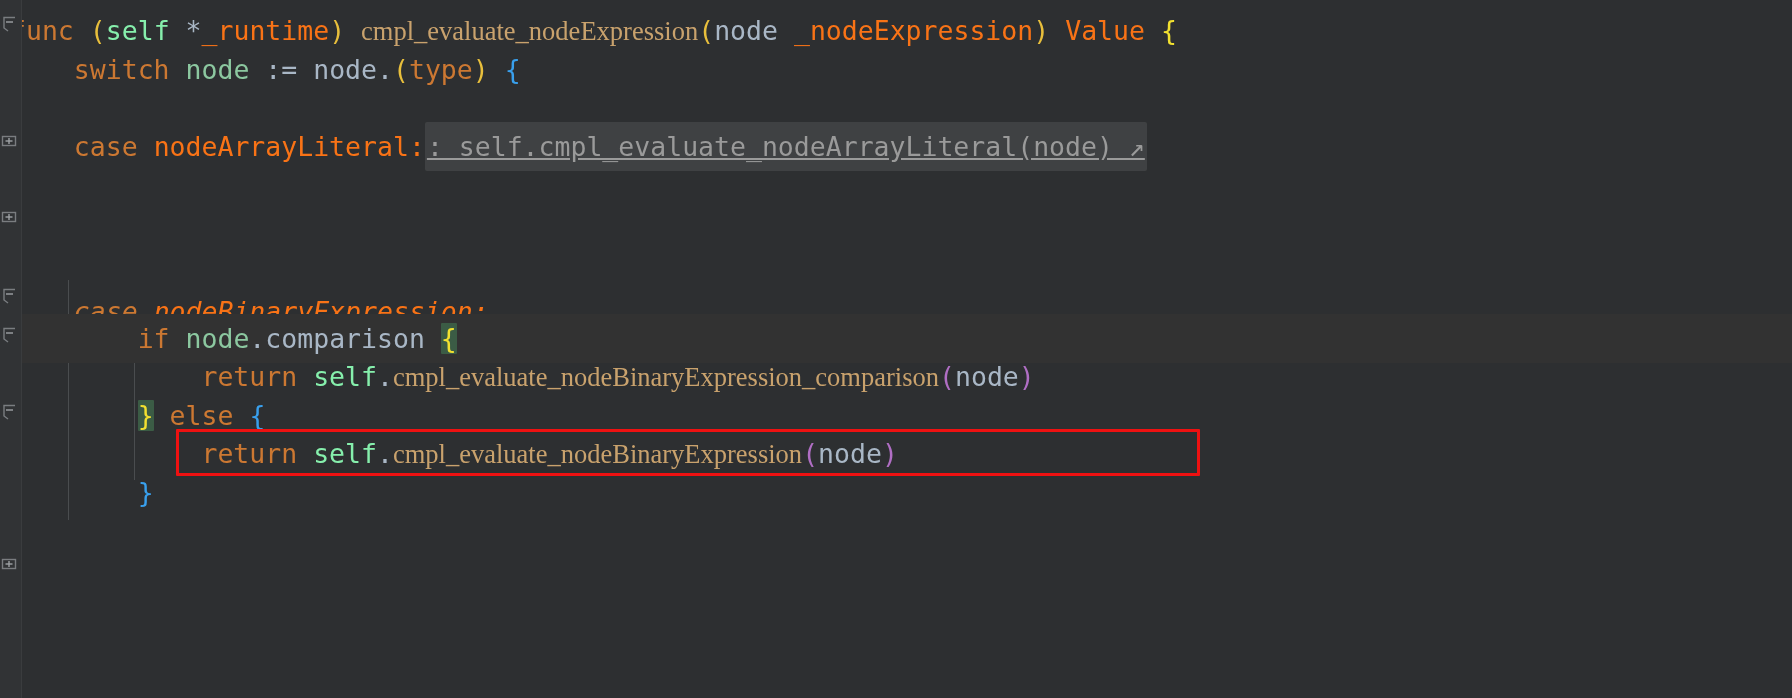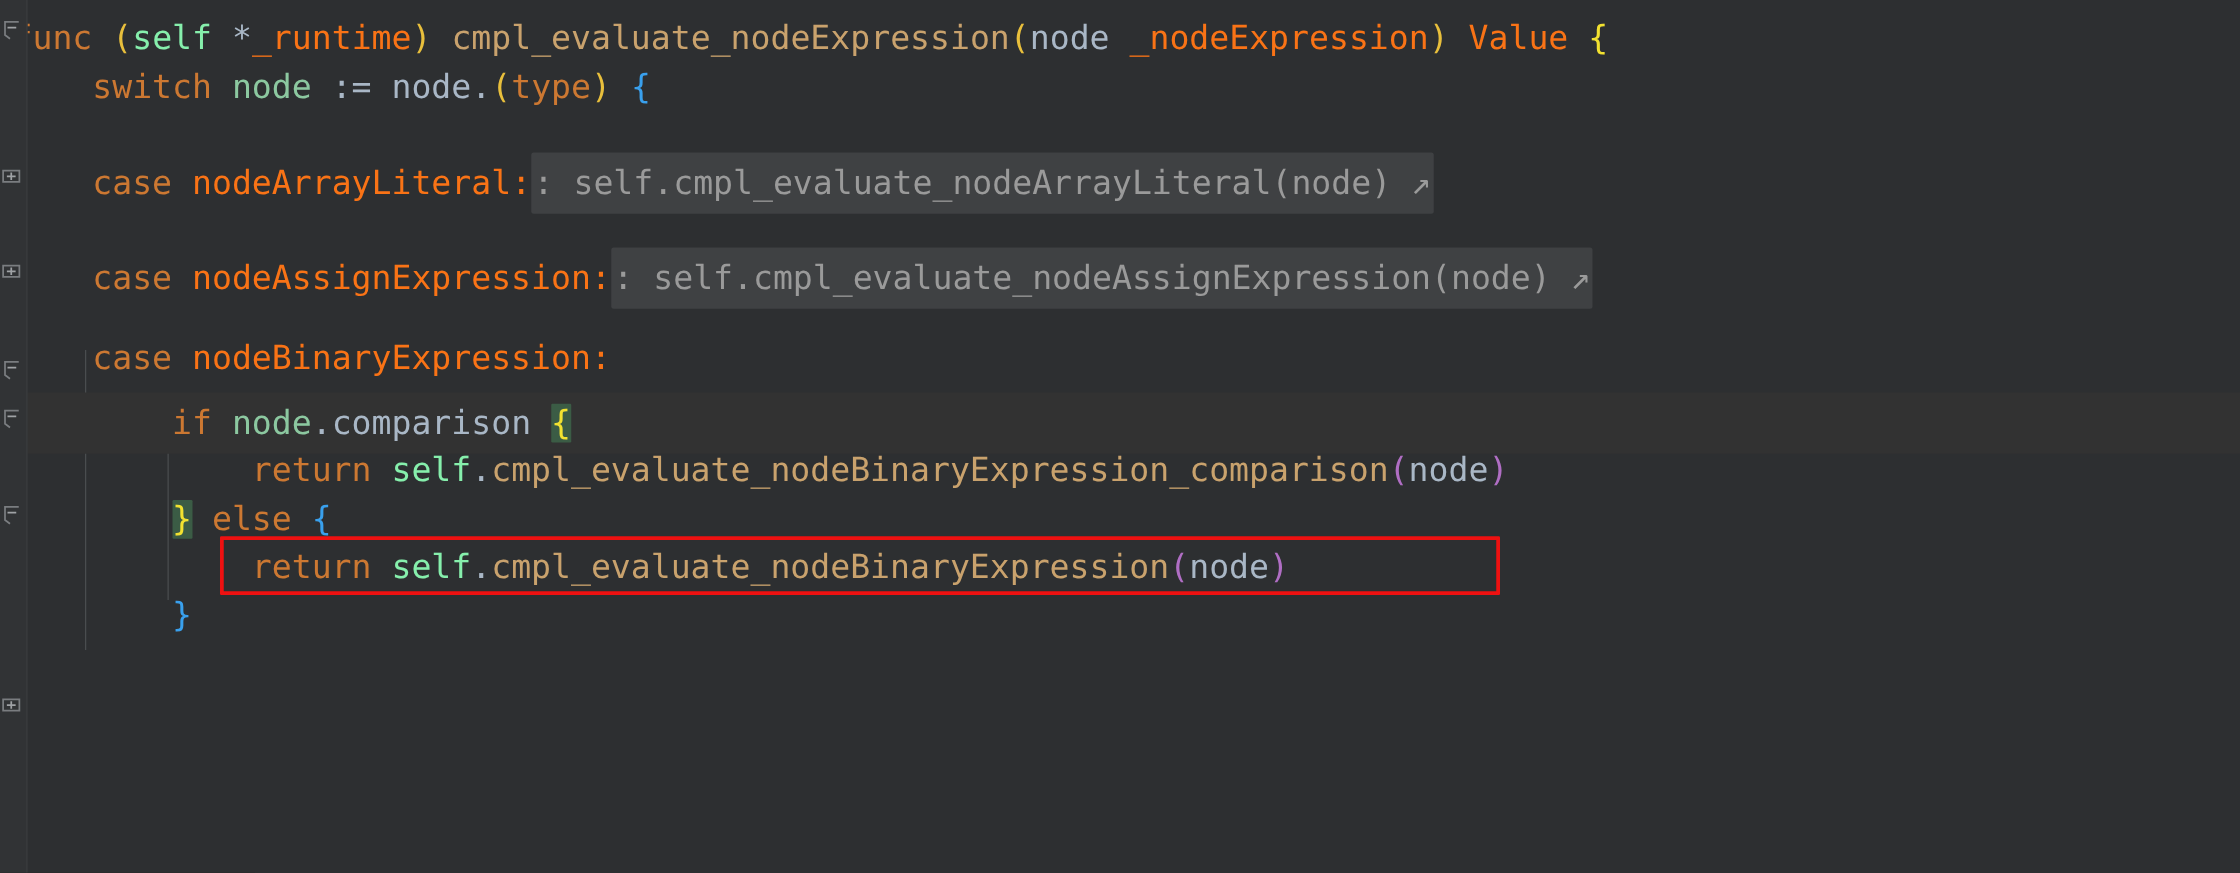--- a/index.html
+++ b/index.html
@@ -77,41 +77,42 @@
     position: absolute;
     width: 1px;
     background: #4a4d4f;
     z-index: 1;
   }
 
   
   .kw      { color: #cc7832; }   
   .type    { color: #f97316; }   
   .ident   { color: #a9b7c6; }   
-  .fn      { color: #c9a26d; }
+  .fn      { color: #c9a26d; font-family: Liberation Serif, serif; }
   .recv    { color: #86efac; }   
   .field   { color: #8cc8a0; }   
   .punct   { color: #a9b7c6; }
   .brace-y { color: #f2e130; }   
   .brace-b { color: #39a0ed; }
   .paren-y { color: #e8bf3c; }
   .paren-m { color: #b06ec4; }
   .brace-hl {
     background: #3b5c45;
     color: #f2e130;
     border-radius: 1px;
   }
 
   
   .fold {
     display: inline-block;
     background: #3f4143;
     color: #9a9a9a;
     padding: 0 2px;
     border-radius: 2px;
+    text-decoration: underline;
   }
 
   
   .annotation-box {
     position: absolute;
     border: 3px solid #ee1111;
     box-sizing: border-box;
     z-index: 6;
     pointer-events: none;
     border-radius: 1px;
@@ -175,22 +176,21 @@
 
   <div id="indent-guides">
       <div class="indent-guide" style="left: 68px; top: 280px; height: 240px;"></div>
       <div class="indent-guide" style="left: 134px; top: 320px; height: 160px;"></div>
     </div>
 
   <div class="code" id="code-surface">
       <div class="line" style="top: 6px;"><span class="txt" style="left: 10px;"><span class="kw">func</span><span class="punct"> </span><span class="paren-y">(</span><span class="recv">self</span><span class="punct"> </span><span class="punct">*</span><span class="type">_runtime</span><span class="paren-y">)</span><span class="punct"> </span><span class="fn">cmpl_evaluate_nodeExpression</span><span class="paren-y">(</span><span class="ident">node</span><span class="punct"> </span><span class="type">_nodeExpression</span><span class="paren-y">)</span><span class="punct"> </span><span class="type">Value</span><span class="punct"> </span><span class="brace-y">{</span></span></div>
       <div class="line" style="top: 45px;"><span class="txt" style="left: 10px;"><span class="punct">    </span><span class="kw">switch</span><span class="punct"> </span><span class="field">node</span><span class="ident"> := </span><span class="ident">node</span><span class="punct">.</span><span class="paren-y">(</span><span class="kw">type</span><span class="paren-y">)</span><span class="punct"> </span><span class="brace-b">{</span></span></div>
       <div class="line" style="top: 122px;"><span class="txt" style="left: 10px;"><span class="punct">    </span><span class="kw">case</span><span class="punct"> </span><span class="type">nodeArrayLiteral</span><span class="type">:</span><span class="fold">: self.cmpl_evaluate_nodeArrayLiteral(node) ↗</span></span></div>
-      <div class="line" style="top: 198px;"><span class="txt" style="left: 10px;"><span class="punct">    </span><span class="kw">case</span><span class="punct"> </span><span class="type">nodeAssignExpression</span><span class="type">:</span><span class="fold">: self.cmpl_evaluate_nodeAssignExpression(node) ↗</span></span></div>
-      <div class="line" style="top: 262px;"><span class="txt" style="left: 10px;"><span class="punct">    </span><span class="kw">case</span><span class="punct"> </span><span class="type">nodeBinaryExpression</span><span class="type">:</span></span></div>
+      <div class="line" style="top: 287px; font-style: italic;"><span class="txt" style="left: 10px;"><span class="punct">    </span><span class="kw">case</span><span class="punct"> </span><span class="type">nodeBinaryExpression</span><span class="type">:</span></span></div>
       <div class="line current" style="top: 314px;"><span class="txt" style="left: 10px;"><span class="punct">        </span><span class="kw">if</span><span class="punct"> </span><span class="field">node</span><span class="punct">.</span><span class="ident">comparison</span><span class="punct"> </span><span class="brace-hl">{</span></span></div>
       <div class="line" style="top: 352px;"><span class="txt" style="left: 10px;"><span class="punct">            </span><span class="kw">return</span><span class="punct"> </span><span class="recv">self</span><span class="punct">.</span><span class="fn">cmpl_evaluate_nodeBinaryExpression_comparison</span><span class="paren-m">(</span><span class="ident">node</span><span class="paren-m">)</span></span></div>
       <div class="line" style="top: 391px;"><span class="txt" style="left: 10px; text-align: right;"><span class="punct">        </span><span class="brace-hl">}</span><span class="punct"> </span><span class="kw">else</span><span class="punct"> </span><span class="brace-b">{</span></span></div>
       <div class="line" style="top: 429px;"><span class="txt" style="left: 10px; text-align: right;"><span class="punct">            </span><span class="kw">return</span><span class="punct"> </span><span class="recv">self</span><span class="punct">.</span><span class="fn">cmpl_evaluate_nodeBinaryExpression</span><span class="paren-m">(</span><span class="ident">node</span><span class="paren-m">)</span></span></div>
       <div class="line" style="top: 468px;"><span class="txt" style="left: 10px;"><span class="punct">        </span><span class="brace-b">}</span></span></div>
     </div>
 
   <div class="annotation-box" id="annotation-box" style="left: 176px; top: 429px; width: 1024px; height: 47px; border-color: rgb(238, 17, 17);"></div>
 
 </div>

